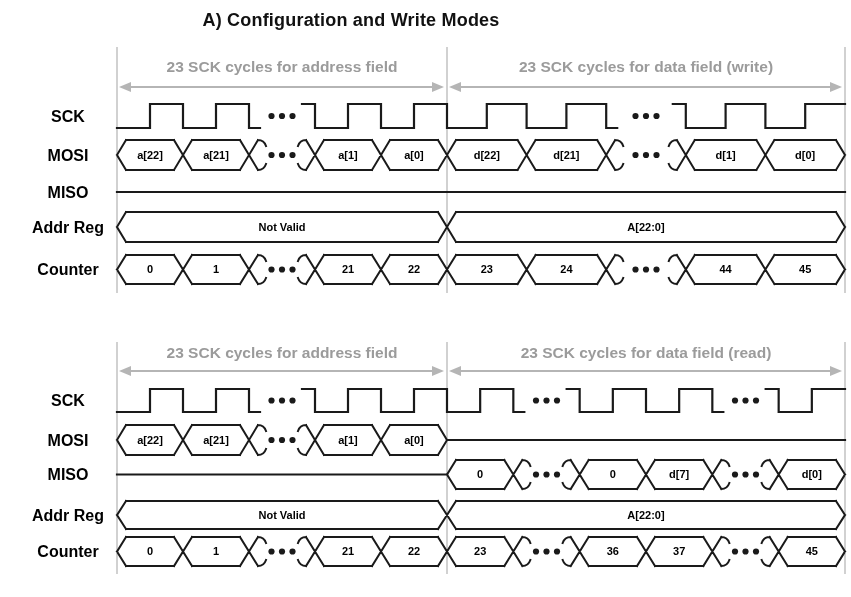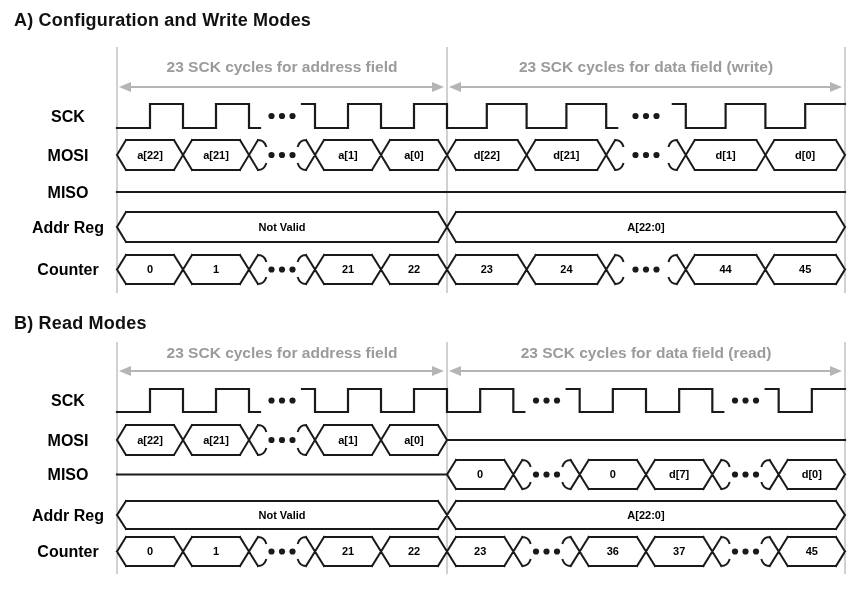--- a/index.html
+++ b/index.html
@@ -1,28 +1,27 @@
 <!DOCTYPE html>
 <html><head>
 <meta charset="utf-8">
 <style>
   html,body{margin:0;padding:0;background:#ffffff;}
   .stage{position:relative;width:851px;height:597px;background:#ffffff;overflow:hidden;
          font-family:"Liberation Sans",sans-serif;}
   .title{position:absolute;left:0;width:688px;box-sizing:border-box;padding-left:14px;
-         font-weight:bold;font-size:18px;color:#111;letter-spacing:0.2px;}
+         text-align:center;font-weight:bold;font-size:18px;color:#111;letter-spacing:0.2px;}
   svg{position:absolute;left:0;top:0;}
   svg text{font-family:"Liberation Sans",sans-serif;font-weight:700;}
 </style>
 </head>
 <body>
 
 <div class="stage">
   <div class="title" style="top:10px">A) Configuration and Write Modes</div>
-  <div class="title" style="top:313px">B) Read Modes</div>
   <svg id="diagram" width="851" height="597" viewBox="0 0 851 597">
       <g>
         <line x1="117" y1="47" x2="117" y2="293" stroke="#c6c6c6" stroke-width="1.6"></line>
         <line x1="447" y1="47" x2="447" y2="293" stroke="#c6c6c6" stroke-width="1.6"></line>
         <line x1="845" y1="47" x2="845" y2="293" stroke="#c6c6c6" stroke-width="1.6"></line>
         <g>
           <line x1="128" y1="87" x2="435" y2="87" stroke="#b5b5b5" stroke-width="2"></line>
           <polygon points="119,87 131,82 131,92" fill="#b5b5b5"></polygon>
           <polygon points="444,87 432,82 432,92" fill="#b5b5b5"></polygon>
         </g>

